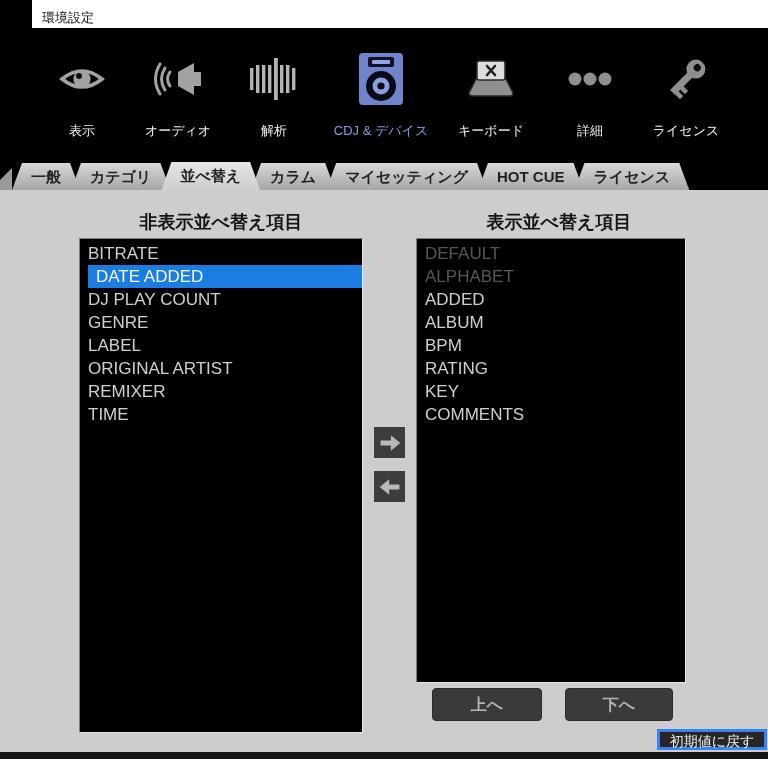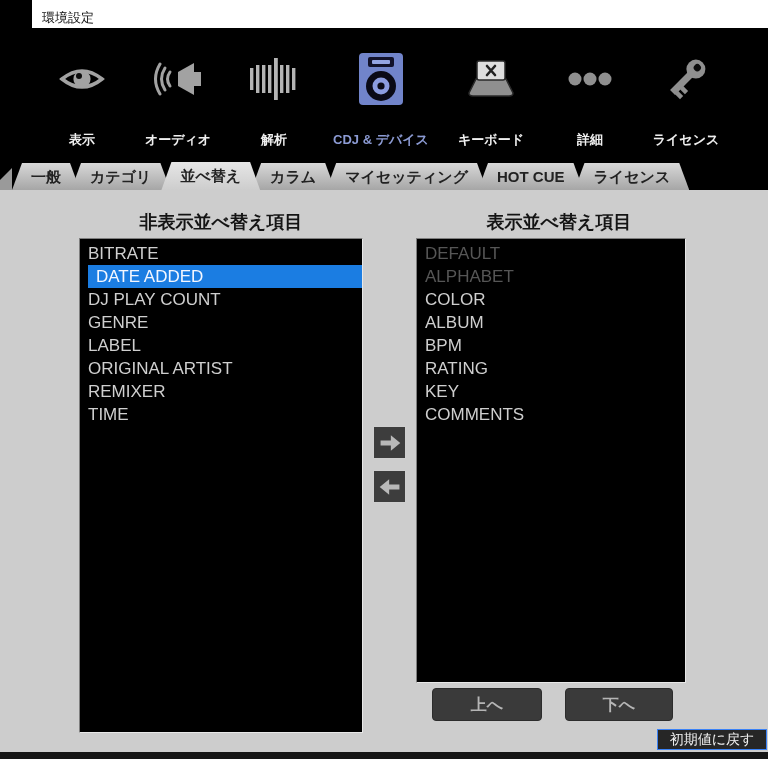--- a/index.html
+++ b/index.html
@@ -13,21 +13,21 @@
   .close-btn { position:absolute; right:4px; top:8px; width:22px; height:22px; background:#c5444d;
                color:#fff; font-size:12px; font-weight:bold; text-align:center; line-height:22px; cursor:pointer; }
 
   
   .toolbar { position:absolute; top:33px; left:0; width:768px; height:157px; background:#000; }
   .tool-items { display:flex; padding:14px 0 0 34px; }
   .tool-item { width:96px; display:flex; flex-direction:column; align-items:center; cursor:pointer; }
   .tool-item.w-lg { width:118px; }
   .tool-item.w-md { width:102px; }
   .tool-icon { height:64px; display:flex; align-items:center; justify-content:center; }
-  .tool-label { margin-top:20px; font-size:13px; font-weight:bold; color:#efefef; white-space:nowrap; }
+  .tool-label { margin-top:11px; font-size:13px; font-weight:normal; color:#efefef; white-space:nowrap; }
   .tool-item.selected .tool-label { color:#8c9bd4; }
 
   
   .tabbar { position:absolute; left:0; bottom:0; height:28px; display:flex; align-items:flex-end; }
   .tab-stub { width:12px; height:22px; background:#9a9a9a;
               clip-path:polygon(0 55%, 100% 0, 100% 100%, 0 100%); }
   .tab { position:relative; z-index:1; height:27px; padding:5px 19px 0; margin-right:-9px;
          background:linear-gradient(#d8d8d8,#a6a6a6);
          clip-path:polygon(10px 0, calc(100% - 10px) 0, 100% 100%, 0 100%);
          font-size:15px; font-weight:bold; color:#222; text-align:center; white-space:nowrap; cursor:pointer; }
@@ -54,21 +54,21 @@
   .move-right { top:236px; }
   .move-left  { top:280px; }
 
   .updown-btn { position:absolute; top:498px; height:33px; background:#3a3a3a; border:1px solid #2c2c2c;
                 border-radius:4px; color:#b5b5b5; font-size:16px; font-weight:bold; text-align:center;
                 line-height:31px; cursor:pointer; }
   .btn-up   { left:432px; width:110px; }
   .btn-down { left:565px; width:108px; }
 
   .reset-btn { position:absolute; left:657px; top:539px; width:110px; height:21px; background:#262626;
-               border:1px solid #3b82f6; color:#f2f2f2; font-size:14px; text-align:center;
+               border:3px solid #3b82f6; color:#f2f2f2; font-size:14px; text-align:center;
                line-height:19px; cursor:pointer; }
 
   .bottom-strip { position:absolute; left:0; bottom:0; width:768px; height:7px; background:#151515; }
 </style>
 </head>
 <body>
 
 <div class="window">
 
   <div class="titlebar">
@@ -203,21 +203,21 @@
         <div class="row">ORIGINAL ARTIST</div>
         <div class="row">REMIXER</div>
         <div class="row">TIME</div>
       </div>
     </div>
 
     <div class="listbox list-right">
       <div class="inner">
         <div class="row dis">DEFAULT</div>
         <div class="row dis">ALPHABET</div>
-        <div class="row">COLOR</div>
+        <div class="row">ADDED</div>
         <div class="row">ALBUM</div>
         <div class="row">BPM</div>
         <div class="row">RATING</div>
         <div class="row">KEY</div>
         <div class="row">COMMENTS</div>
       </div>
     </div>
 
     <div class="move-btn move-right">
       <svg width="24" height="24" viewBox="0 0 28 28">

